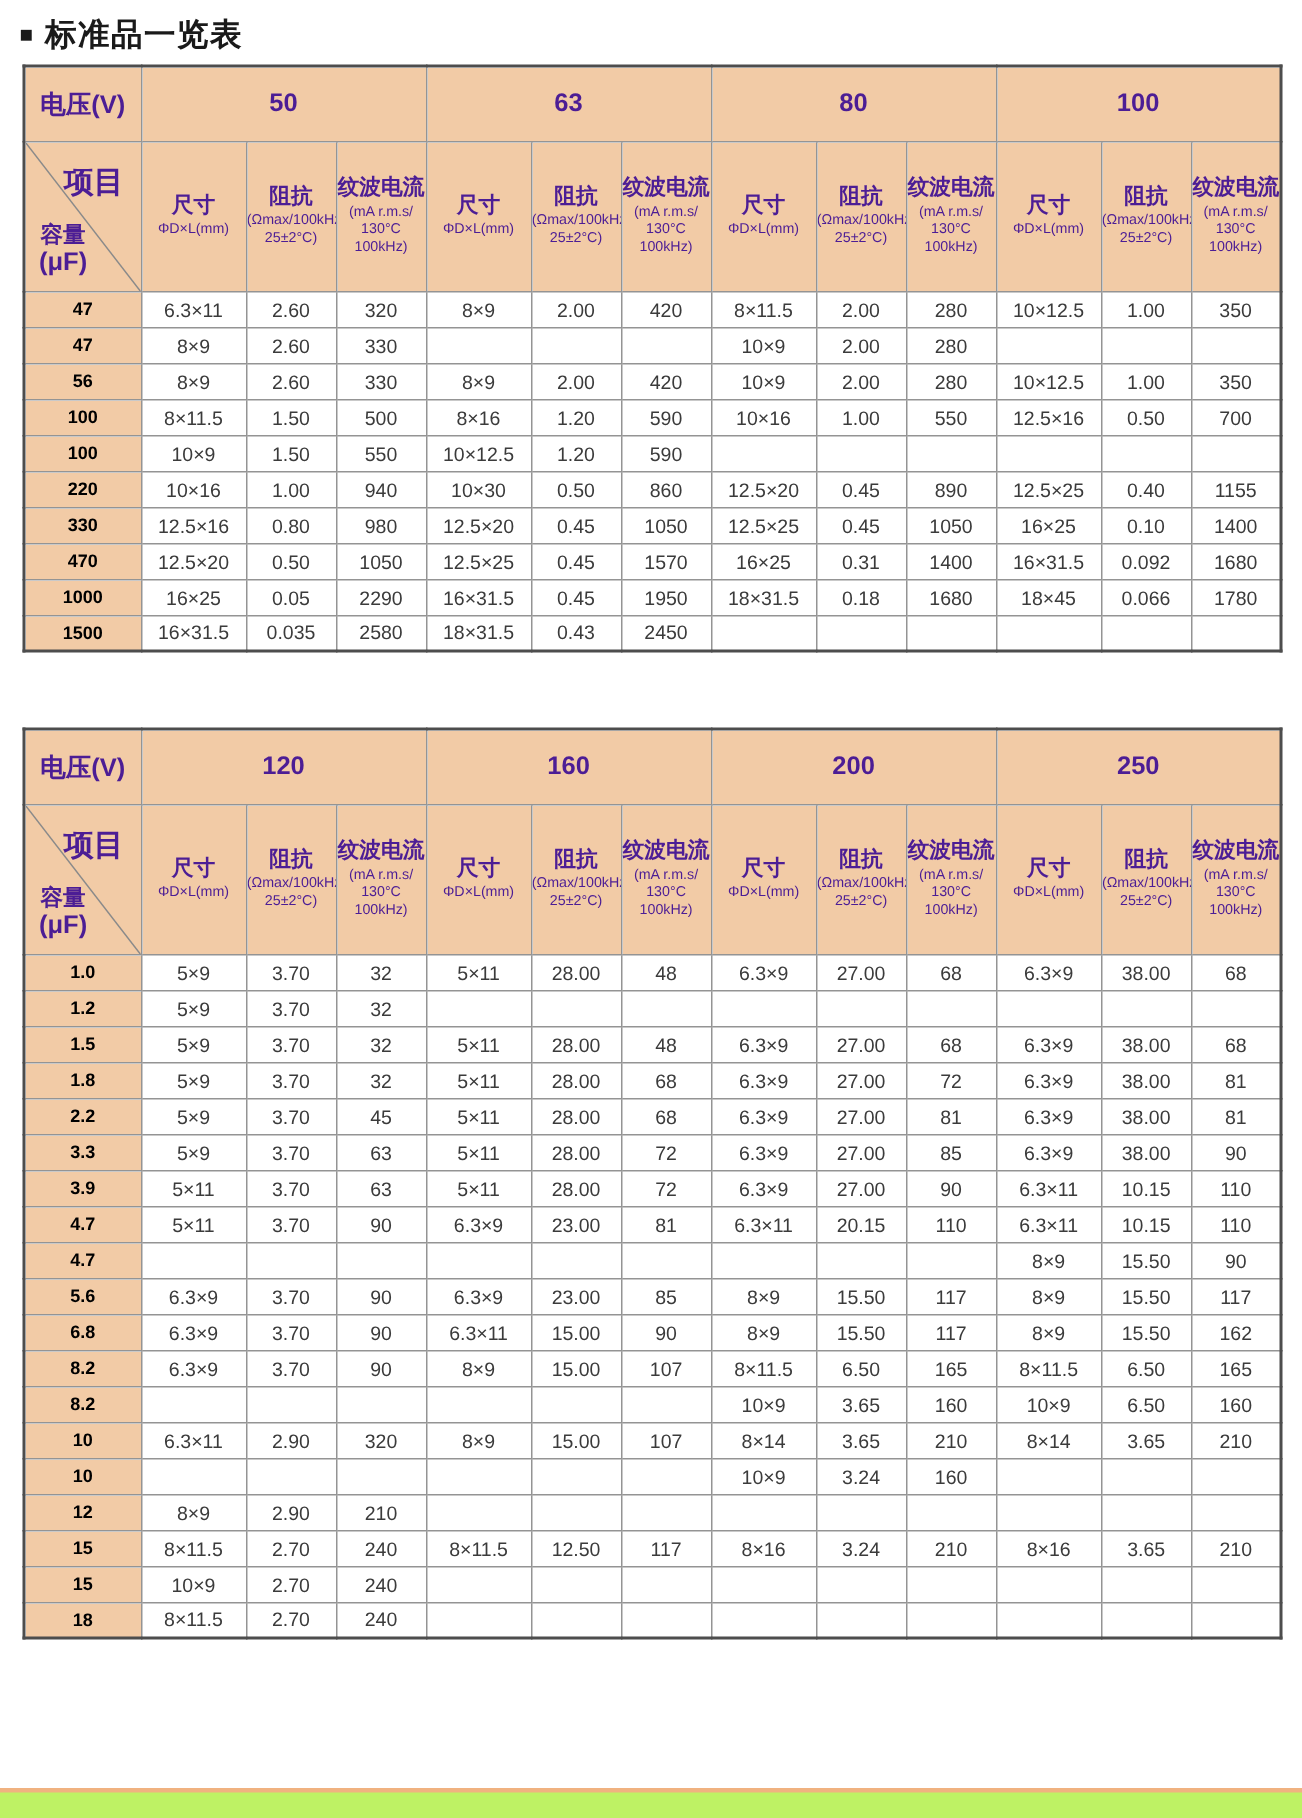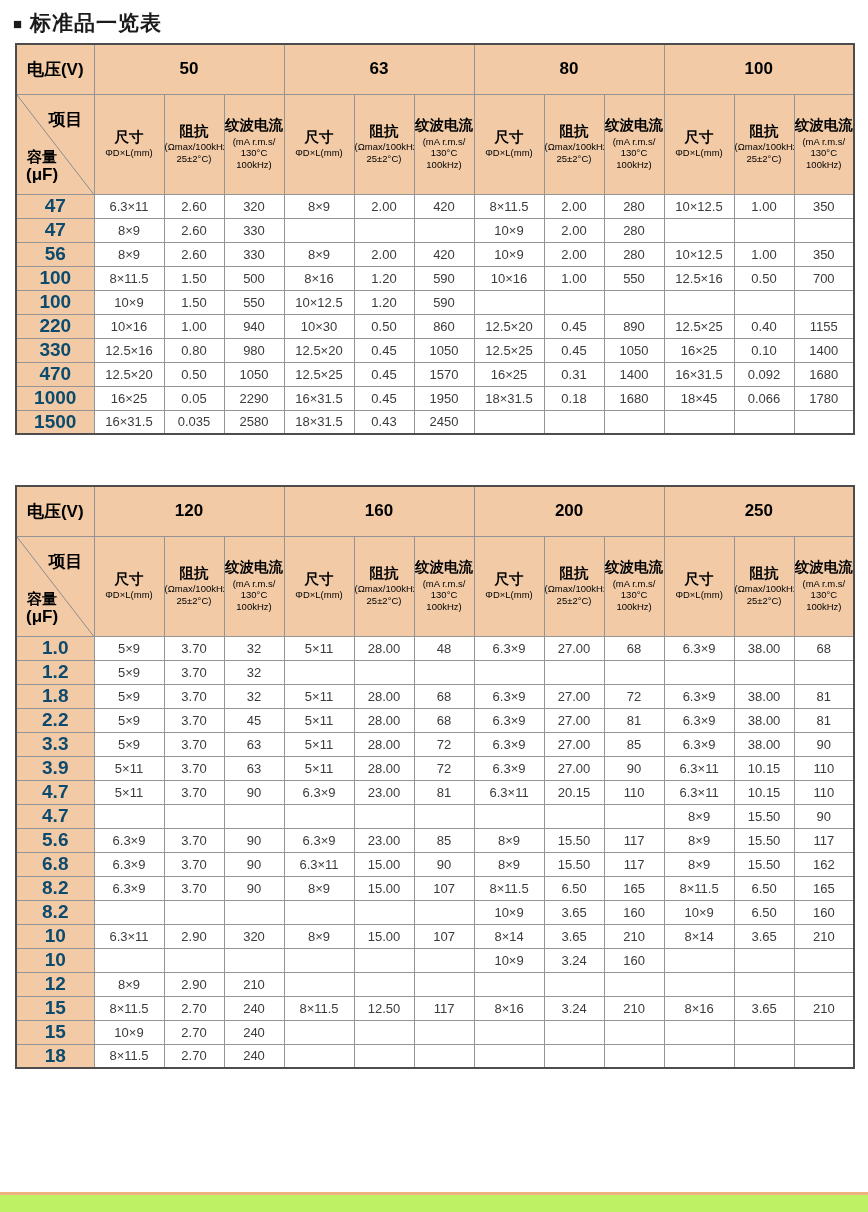--- a/index.html
+++ b/index.html
@@ -21,31 +21,31 @@
     border-collapse: collapse; table-layout: fixed;
     width: 838px; margin: 6px 15px 0 15px;
     border: 2px solid #4d4d4d;
   }
   table.spec + table.spec { margin-top: 50px; }
   table.spec th, table.spec td {
     border: 1px solid #949494;
     text-align: center; vertical-align: middle;
     overflow: hidden; white-space: nowrap;
   }
-  thead th { background: #f2cba6; color: #000000; font-weight: bold; }
+  thead th { background: #f2cba6; color: #4c1d95; font-weight: bold; }
   thead tr.hr1 th { height: 50px; font-size: 17px; }
   thead tr.hr2 th { height: 100px; }
   th.sub b { display: block; font-size: 14.5px; line-height: 1.15; }
   th.sub .s { display: block; font-size: 9.5px; font-weight: normal; line-height: 1.25; margin-top: 2px; white-space: normal; }
   tbody td { height: 24px; font-size: 13px; background: #fff; color: #3b3b3b; }
-  tbody td.cap { background: #f2cba6; font-weight: bold; color: #0c4a6e; font-size: 19px; }
+  tbody td.cap { background: #f2cba6; font-weight: bold; color: #000000; font-size: 12px; }
 
   th.diag { position: relative; padding: 0; }
   th.diag svg { position: absolute; left: 0; top: 0; width: 100%; height: 100%; display: block; }
-  th.diag .item { position: absolute; top: 13px; right: 11px; font-size: 17px; font-weight: bold; }
+  th.diag .item { position: absolute; top: 13px; right: 11px; font-size: 20px; font-weight: bold; }
   th.diag .capu { position: absolute; bottom: 9px; left: 9px; font-size: 15px; font-weight: bold; text-align: center; line-height: 1.1; }
   th.diag .capu small { display: block; font-size: 17px; font-weight: bold; }
 
   .footer {
     position: absolute; left: 0; right: 0; top: 1192px;
     border-top: 3px solid #f0b280;
     padding-top: 18px;
     display: flex; justify-content: center; gap: 36px;
     font-size: 12.5px; color: #2e2e2e; background: #bef264;
     height: 20px;
@@ -404,20 +404,35 @@
           <td></td>
           <td></td>
           <td></td>
           <td></td>
           <td></td>
           <td></td>
           <td></td>
           <td></td>
         </tr>
         <tr>
+          <td class="cap">1.5</td>
+          <td>5×9</td>
+          <td>3.70</td>
+          <td>32</td>
+          <td>5×11</td>
+          <td>28.00</td>
+          <td>48</td>
+          <td>6.3×9</td>
+          <td>27.00</td>
+          <td>68</td>
+          <td>6.3×9</td>
+          <td>38.00</td>
+          <td>68</td>
+        </tr>
+        <tr>
           <td class="cap">1.8</td>
           <td>5×9</td>
           <td>3.70</td>
           <td>32</td>
           <td>5×11</td>
           <td>28.00</td>
           <td>68</td>
           <td>6.3×9</td>
           <td>27.00</td>
           <td>72</td>

